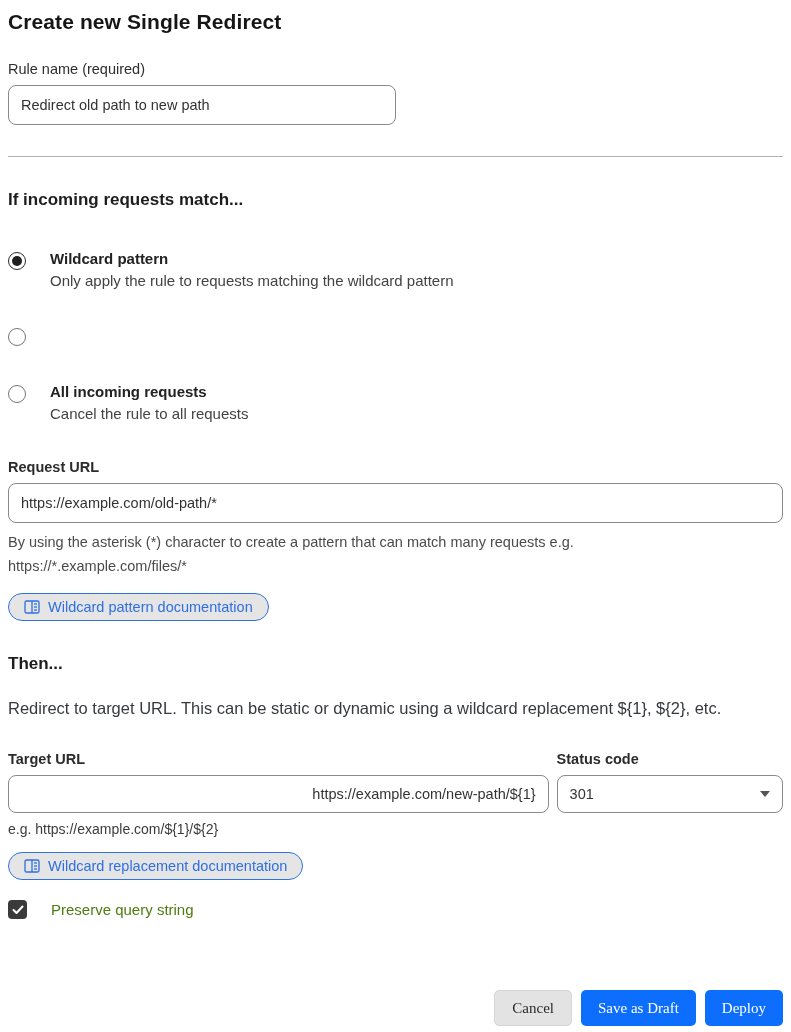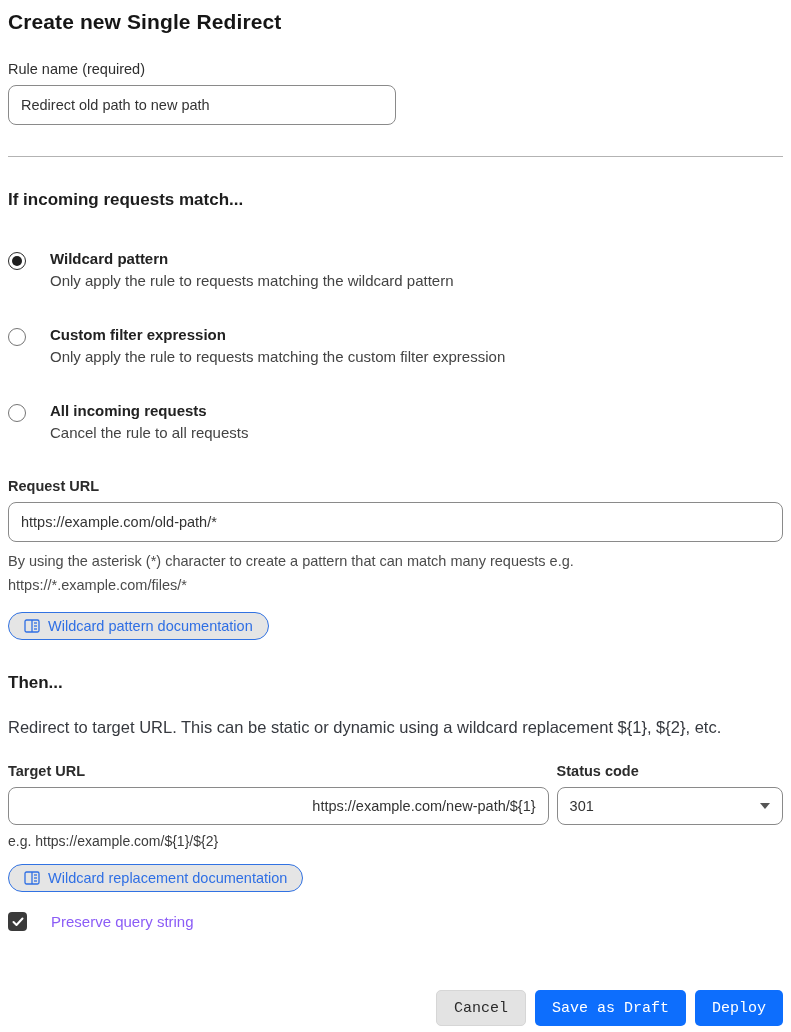--- a/index.html
+++ b/index.html
@@ -126,21 +126,21 @@
   .doc-button svg { display: block; }
 
   .then-paragraph {
     font-size: 16.5px;
     color: #36393f;
     margin-top: 25px;
   }
 
   .target-row {
     display: flex;
-    margin-top: 26px;
+    margin-top: 33px;
     gap: 8px;
   }
   .target-col { width: 542px; }
   .status-col { width: 227px; }
   .target-input { height: 38px; text-align: right; }
   .select-box {
     height: 38px;
     border: 1px solid #8a8a8a;
     border-radius: 8px;
     padding: 0 12px;
@@ -175,37 +175,37 @@
     border-radius: 4px;
     background: #3a3a3a;
     display: flex;
     align-items: center;
     justify-content: center;
     cursor: pointer;
   }
   .checkbox svg { display: block; }
   .checkbox-label {
     font-size: 15px;
-    color: #8b5cf6;
+    color: #4d7c0f;
     margin-left: 24px;
     cursor: pointer;
   }
 
   .footer {
     position: absolute;
     right: 8px;
     bottom: 6px;
     display: flex;
     gap: 9px;
   }
   .btn {
     height: 36px;
     border: none;
     border-radius: 5px;
-    font-family: Liberation Mono, monospace;
+    font-family: Liberation Serif, serif;
     font-size: 15px;
     padding: 0 17px;
     cursor: pointer;
   }
   .btn-cancel {
     background: #e3e3e3;
     color: #2b2b2b;
     border: 1px solid #d6d6d6;
   }
   .btn-primary {
@@ -234,24 +234,20 @@
     <div class="radio-row">
       <span class="radio-circle selected"></span>
       <span class="radio-texts">
         <div class="radio-label">Wildcard pattern</div>
         <div class="radio-desc">Only apply the rule to requests matching the wildcard pattern</div>
       </span>
     </div>
 
     <div class="radio-row">
       <span class="radio-circle"></span>
-      <span class="radio-texts">
-        <div class="radio-label">Custom filter expression</div>
-        <div class="radio-desc">Only apply the rule to requests matching the custom filter expression</div>
-      </span>
     </div>
 
     <div class="radio-row">
       <span class="radio-circle"></span>
       <span class="radio-texts">
         <div class="radio-label">All incoming requests</div>
         <div class="radio-desc">Cancel the rule to all requests</div>
       </span>
     </div>
 

